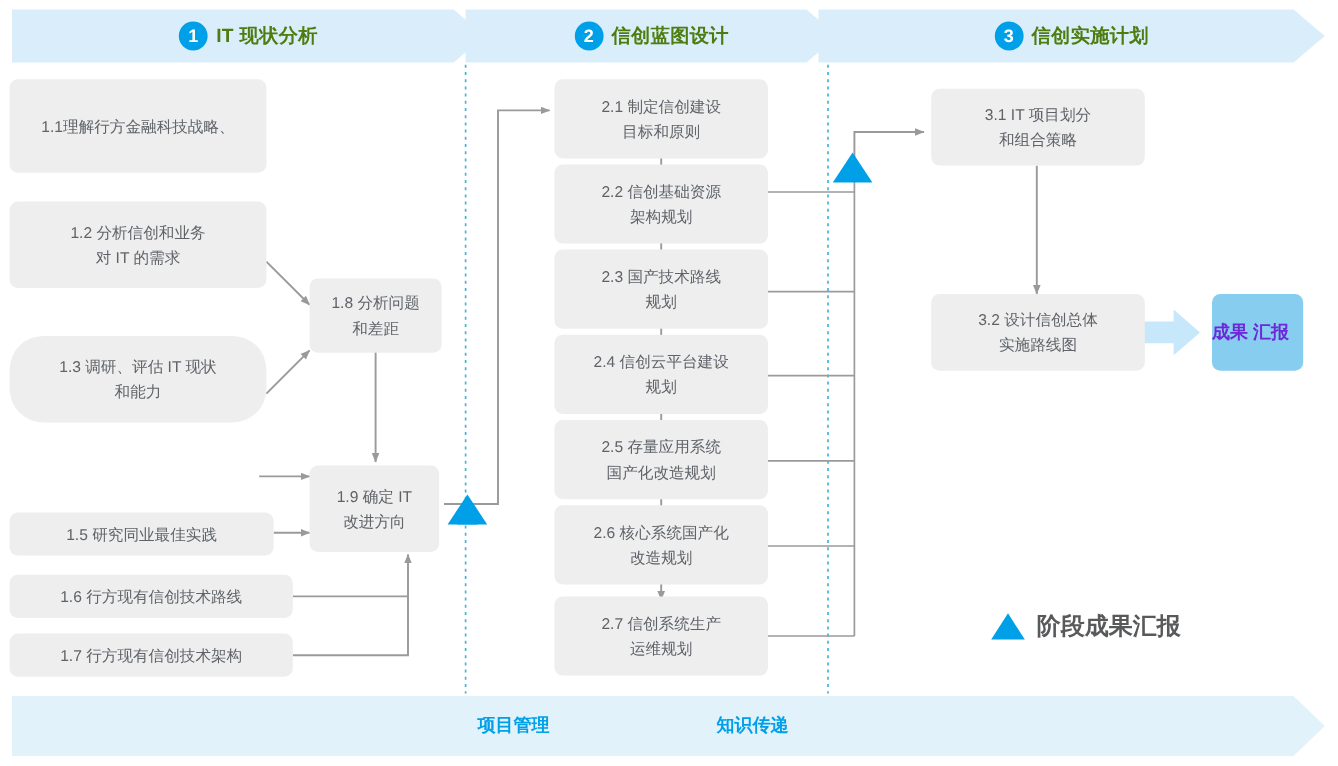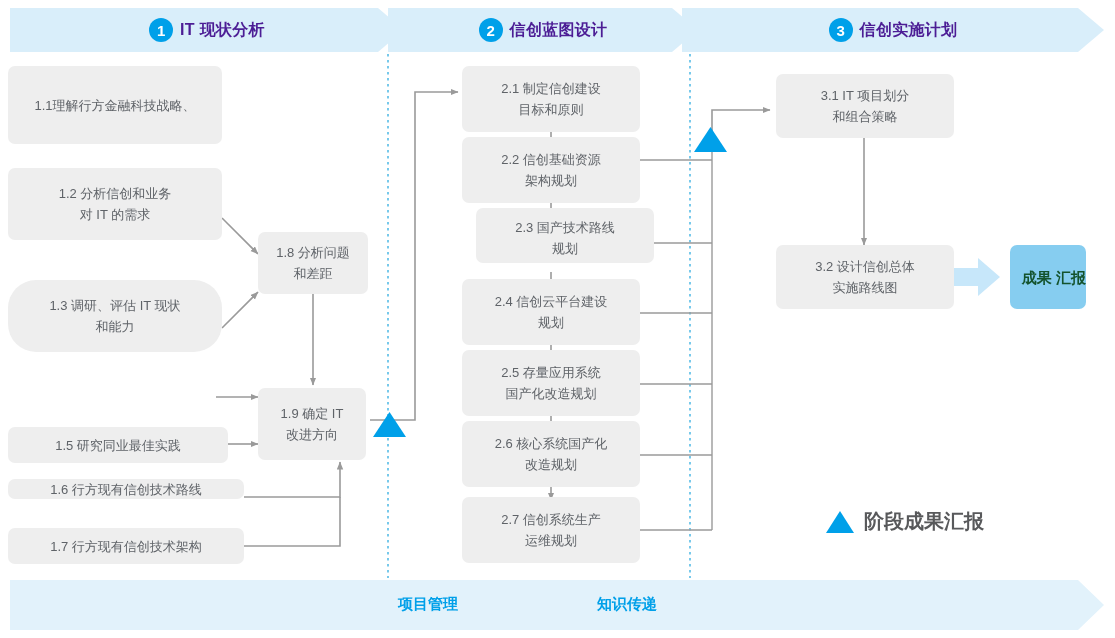--- a/index.html
+++ b/index.html
@@ -30,21 +30,21 @@
     position: relative; z-index: 3;
   }
   .badge-num {
     width: 24px; height: 24px; border-radius: 50%;
     background: #00a0e9; color: #ffffff;
     font-size: 15px; font-weight: bold;
     display: flex; align-items: center; justify-content: center;
     line-height: 1;
   }
   .phase-title {
-    color: #4c1d95; font-size: 16px; font-weight: bold;
+    color: #4d7c0f; font-size: 16px; font-weight: bold;
     letter-spacing: .3px; white-space: nowrap;
   }
 
   
   .node {
     position: absolute;
     background: #eeeeee;
     border-radius: 7px;
     color: #5f6368;
     font-size: 13px;
@@ -52,24 +52,24 @@
     display: flex; align-items: center; justify-content: center;
     text-align: center;
     padding: 4px 6px;
   }
   .node span { display: block; }
 
   .result-badge {
     position: absolute;
     background: #86cdf0;
     border-radius: 7px;
-    color: #14532d;
+    color: #6d28d9;
     font-size: 15px; font-weight: bold;
     line-height: 21px;
-    display: flex; align-items: center; justify-content: flex-end;
+    display: flex; align-items: center; justify-content: flex-start;
     text-align: center;
   }
 
   
   .legend {
     position: absolute;
     display: flex; align-items: center; gap: 10px;
   }
   .legend-tri {
     width: 0; height: 0;
@@ -206,21 +206,21 @@
       <span>1.3 调研、评估 IT 现状</span>
       <span>和能力</span>
     </div>
   </div>
 
 
   <div class="node" style="left:8px; top:427px; width:220px; height:36px;">
     <span>1.5 研究同业最佳实践</span>
   </div>
 
-  <div class="node" style="left:8px; top:479px; width:236px; height:20px;">
+  <div class="node" style="left:8px; top:479px; width:236px; height:36px;">
     <span>1.6 行方现有信创技术路线</span>
   </div>
 
   <div class="node" style="left:8px; top:528px; width:236px; height:36px;">
     <span>1.7 行方现有信创技术架构</span>
   </div>
 
   <div class="node" style="left:258px; top:232px; width:110px; height:62px;">
     <div>
       <span>1.8 分析问题</span>
@@ -242,21 +242,21 @@
     </div>
   </div>
 
   <div class="node" style="left:462px; top:137px; width:178px; height:66px;">
     <div>
       <span>2.2 信创基础资源</span>
       <span>架构规划</span>
     </div>
   </div>
 
-  <div class="node" style="left:476px; top:208px; width:178px; height:55px;align-items:flex-end;">
+  <div class="node" style="left:462px; top:208px; width:178px; height:66px;">
     <div>
       <span>2.3 国产技术路线</span>
       <span>规划</span>
     </div>
   </div>
 
   <div class="node" style="left:462px; top:279px; width:178px; height:66px;">
     <div>
       <span>2.4 信创云平台建设</span>
       <span>规划</span>

